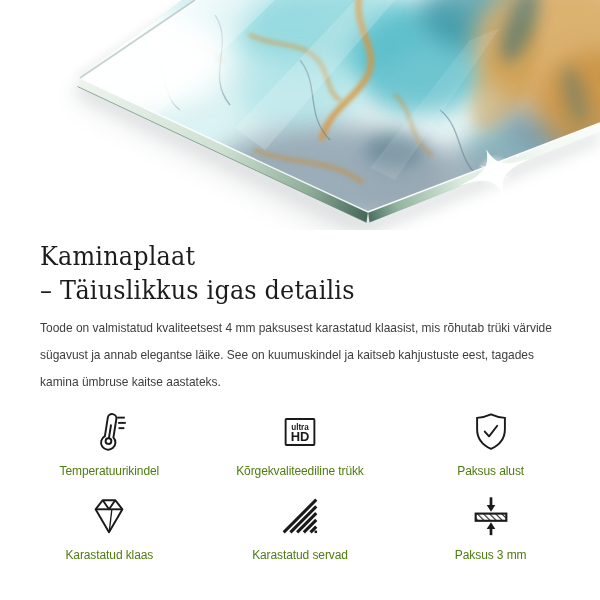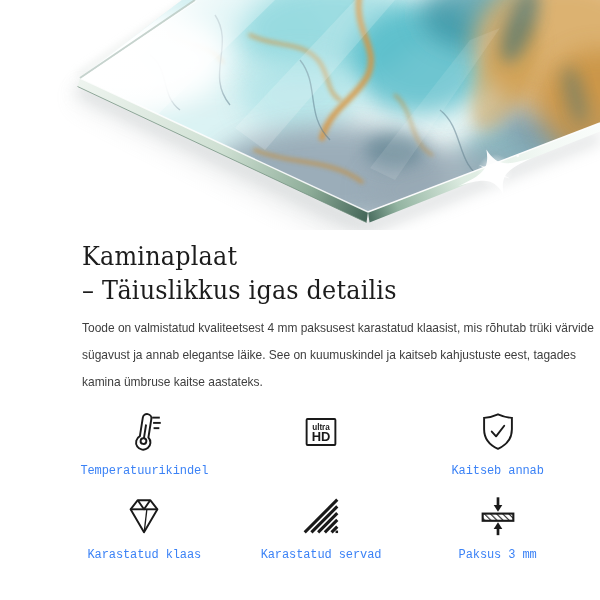--- a/index.html
+++ b/index.html
@@ -1,31 +1,31 @@
 <!DOCTYPE html>
 <html><head>
 <meta charset="utf-8">
 <style>
   html,body{margin:0;padding:0;width:600px;height:600px;overflow:hidden;background:#fff;
     font-family:"Liberation Sans",sans-serif;}
   .page{position:relative;width:600px;height:600px;background:#fff;}
   .hero{width:600px;height:230px;display:block;}
-  .content{padding:0 40px;margin-left:42px;}
+  .content{padding:0 40px;}
   .headline{font-family:"DejaVu Serif","Liberation Serif",serif;font-weight:400;
     font-size:26px;line-height:34px;color:#1c1c1c;margin:9px 0 0 0;
     transform:scaleX(.92);transform-origin:0 0;letter-spacing:.2px;}
   .headline span{display:block;}
   .desc{font-size:13px;line-height:27px;color:#3e3e3e;margin:7px 0 0 0;
     transform:scaleX(.92);transform-origin:0 0;white-space:nowrap;}
   .features{display:grid;grid-template-columns:repeat(3,1fr);margin:14px -26px 0 -26px;
     row-gap:15px;}
   .feature{display:flex;flex-direction:column;align-items:center;}
   .feature svg.ficon{width:46px;height:46px;display:block;}
-  .feature-label{margin-top:9px;font-size:12px;letter-spacing:-.1px;color:#3b82f6;
-    white-space:nowrap;font-family:Liberation Mono, monospace;}
+  .feature-label{margin-top:9px;font-size:12px;letter-spacing:-.1px;color:#4d7c0f;
+    white-space:nowrap;}
   .ic{stroke:#1a1a1a;fill:none;stroke-width:2;}
 </style>
 </head>
 <body>
 
 <div class="page">
 
   <svg class="hero" viewBox="0 0 600 230" role="img" aria-label="Karastatud klaasist kaminaplaat abstraktse türkiissinise, halli ja kuldse marmormustriga, läikiv lihvitud serv ja sädelus">
     <defs>
       <clipPath id="panelClip">
@@ -165,28 +165,29 @@
         </svg>
         <span class="feature-label">Temperatuurikindel</span>
       </div>
 
       <div class="feature">
         <svg class="ficon" viewBox="0 0 48 48">
           <rect class="ic" x="9" y="10.5" width="30" height="27" rx="1" stroke-width="2.6"></rect>
           <text x="24" y="21.5" text-anchor="middle" font-family="Liberation Sans,sans-serif" font-size="8.5" font-weight="700" fill="#1a1a1a">ultra</text>
           <text x="24" y="33.5" text-anchor="middle" font-family="Liberation Sans,sans-serif" font-size="13.5" font-weight="800" fill="#1a1a1a">HD</text>
         </svg>
+        <span class="feature-label">Kõrgekvaliteediline trükk</span>
       </div>
 
       <div class="feature">
         <svg class="ficon" viewBox="0 0 48 48">
           <path class="ic" stroke-width="2.2" d="M24,5.5 C28,7.3 33.5,8.8 38.5,9.3 V21 C38.5,30.8 32.6,37.6 24,41.5 C15.4,37.6 9.5,30.8 9.5,21 V9.3 C14.5,8.8 20,7.3 24,5.5 Z"></path>
           <path class="ic" stroke-width="2.6" stroke-linecap="round" stroke-linejoin="round" d="M17.5,23.5 L22,28.5 L30.5,17.5"></path>
         </svg>
-        <span class="feature-label">Kaitseb annab</span>
+        <span class="feature-label">Paksus alust</span>
       </div>
 
       <div class="feature">
         <svg class="ficon" viewBox="0 0 48 48">
           <g class="ic" stroke-linejoin="round">
             <path d="M10,17 L17.5,7.5 H30.5 L38,17 L24,41 Z"></path>
             <path d="M10,17 H38"></path>
             <path d="M17.5,7.5 L24,17 L30.5,7.5"></path>
             <path d="M27,17 L24.3,40" stroke-width="1.4"></path>
           </g>

